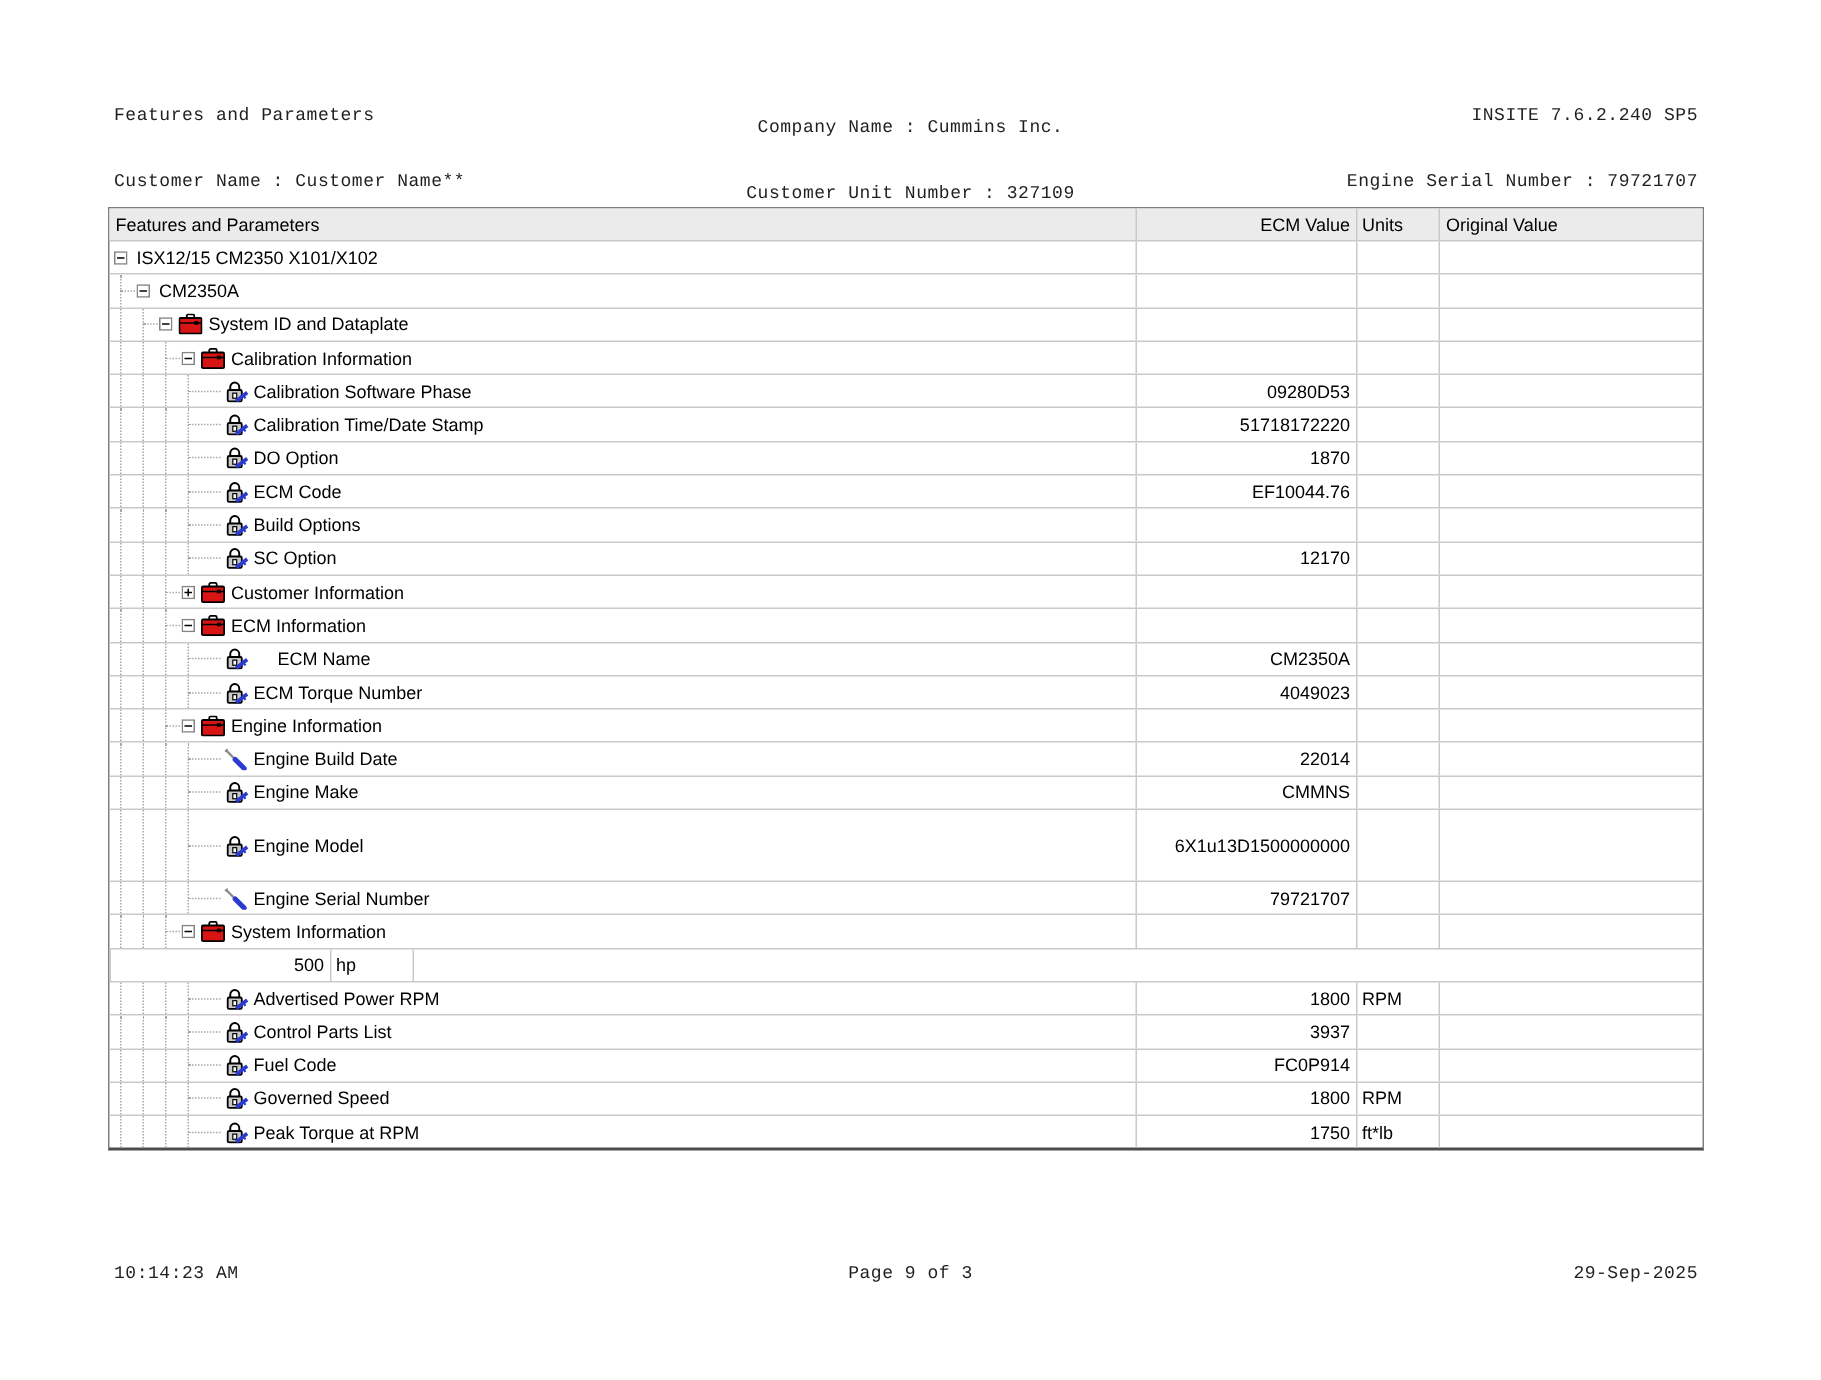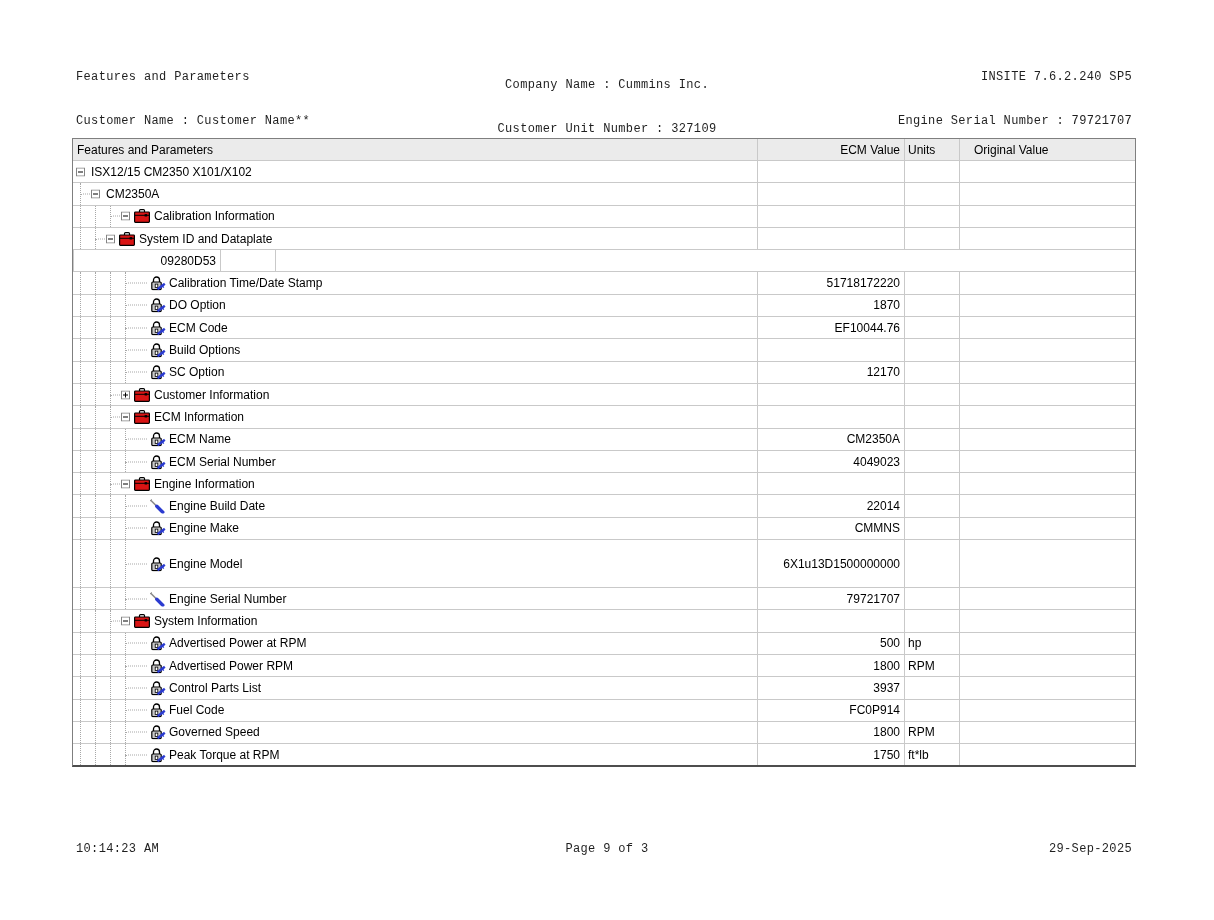--- a/index.html
+++ b/index.html
@@ -11,21 +11,21 @@
   .hdr-center{position:absolute;left:0;top:49px;width:1214px;text-align:center}
   .hdr-right{position:absolute;right:82px;top:41px;text-align:right}
 
   .report-table{position:absolute;left:72px;top:138px;width:1062px;background:#fff;
                 border:1px solid #7f7f7f;border-bottom:2px solid #4d4d4d}
   .thead{display:flex;height:21px;background:#ebebeb;font-size:12px}
   .hcell{display:flex;align-items:center;height:100%;box-sizing:border-box}
   .hc0{width:684px;padding-left:4px}
   .hc1{width:147px;justify-content:flex-end;padding-right:4px;border-left:1px solid #c9c9c9}
   .hc2{width:55px;padding-left:3px;border-left:1px solid #c9c9c9}
-  .hc3{flex:1;padding-left:14px;border-left:1px solid #c9c9c9}
+  .hc3{flex:1;padding-left:4px;border-left:1px solid #c9c9c9}
 
   .row{display:flex;height:21.3px;border-top:1px solid #c9c9c9;font-size:12px}
   .row.tall{height:47px}
   .tree{width:684px;position:relative;overflow:hidden}
   .guide{position:absolute;top:0;bottom:0;width:0;border-left:1px dotted #a8a8a8}
   .stub{position:absolute;height:0;border-top:1px dotted #a8a8a8}
   .expander{position:absolute;line-height:0;cursor:pointer}
   .ricon{position:absolute;line-height:0}
   .tlabel{position:absolute;white-space:nowrap}
   .vc{top:50%;transform:translateY(-50%)}
@@ -87,20 +87,41 @@
           <span class="tlabel vc" style="left:33px">CM2350A</span>
         </div>
         <div class="cell c1"></div>
         <div class="cell c2"></div>
         <div class="cell c3"></div>
       </div>
       <div class="row">
         <div class="tree cell">
           <i class="guide" style="left:7px"></i>
           <i class="guide" style="left:22px"></i>
+          <i class="stub vc" style="left:22px;width:10px"></i>
+          <span class="expander vc" style="left:32.5px"><svg width="9" height="9" viewBox="0 0 9 9">
+              <rect x="0.5" y="0.5" width="8" height="8" fill="#fff" stroke="#848484"></rect>
+              <line x1="2" y1="4.5" x2="7" y2="4.5" stroke="#000"></line>
+            </svg></span>
+          <span class="ricon vc" style="left:46px"><svg width="16" height="14" viewBox="0 0 16 14">
+              <path d="M5.5 3 V1.6 a1 1 0 0 1 1-1 h3 a1 1 0 0 1 1 1 V3" fill="none" stroke="#000" stroke-width="1.2"></path>
+              <rect x="0.6" y="3" width="14.8" height="10.4" rx="0.8" fill="#d91414" stroke="#000" stroke-width="1.2"></rect>
+              <line x1="0.6" y1="6.3" x2="15.4" y2="6.3" stroke="#000"></line>
+              <rect x="10.6" y="5.1" width="2.6" height="2.4" fill="#000"></rect>
+            </svg></span>
+          <span class="tlabel vc" style="left:66px">System ID and Dataplate</span>
+        </div>
+        <div class="cell c1"></div>
+        <div class="cell c2"></div>
+        <div class="cell c3"></div>
+      </div>
+      <div class="row">
+        <div class="tree cell">
+          <i class="guide" style="left:7px"></i>
+          <i class="guide" style="left:22px"></i>
           <i class="guide" style="left:37px"></i>
           <i class="stub vc" style="left:37px;width:10px"></i>
           <span class="expander vc" style="left:47.5px"><svg width="9" height="9" viewBox="0 0 9 9">
               <rect x="0.5" y="0.5" width="8" height="8" fill="#fff" stroke="#848484"></rect>
               <line x1="2" y1="4.5" x2="7" y2="4.5" stroke="#000"></line>
             </svg></span>
           <span class="ricon vc" style="left:61px"><svg width="16" height="14" viewBox="0 0 16 14">
               <path d="M5.5 3 V1.6 a1 1 0 0 1 1-1 h3 a1 1 0 0 1 1 1 V3" fill="none" stroke="#000" stroke-width="1.2"></path>
               <rect x="0.6" y="3" width="14.8" height="10.4" rx="0.8" fill="#d91414" stroke="#000" stroke-width="1.2"></rect>
               <line x1="0.6" y1="6.3" x2="15.4" y2="6.3" stroke="#000"></line>
@@ -109,38 +130,32 @@
           <span class="tlabel vc" style="left:81px">Calibration Information</span>
         </div>
         <div class="cell c1"></div>
         <div class="cell c2"></div>
         <div class="cell c3"></div>
       </div>
       <div class="row">
         <div class="tree cell">
           <i class="guide" style="left:7px"></i>
           <i class="guide" style="left:22px"></i>
-          <i class="stub vc" style="left:22px;width:10px"></i>
-          <span class="expander vc" style="left:32.5px"><svg width="9" height="9" viewBox="0 0 9 9">
-              <rect x="0.5" y="0.5" width="8" height="8" fill="#fff" stroke="#848484"></rect>
-              <line x1="2" y1="4.5" x2="7" y2="4.5" stroke="#000"></line>
-            </svg></span>
-          <span class="ricon vc" style="left:46px"><svg width="16" height="14" viewBox="0 0 16 14">
-              <path d="M5.5 3 V1.6 a1 1 0 0 1 1-1 h3 a1 1 0 0 1 1 1 V3" fill="none" stroke="#000" stroke-width="1.2"></path>
-              <rect x="0.6" y="3" width="14.8" height="10.4" rx="0.8" fill="#d91414" stroke="#000" stroke-width="1.2"></rect>
-              <line x1="0.6" y1="6.3" x2="15.4" y2="6.3" stroke="#000"></line>
-              <rect x="10.6" y="5.1" width="2.6" height="2.4" fill="#000"></rect>
-            </svg></span>
-          <span class="tlabel vc" style="left:66px">System ID and Dataplate</span>
-        </div>
-        <div class="cell c1"></div>
-        <div class="cell c2"></div>
-        <div class="cell c3"></div>
-      </div>
-      <div class="row">
+          <i class="guide" style="left:37px"></i>
+          <i class="guide" style="left:52px"></i>
+          <i class="stub vc" style="left:52px;width:22px"></i>
+          <span class="ricon vc" style="left:76px"><svg width="17" height="15" viewBox="0 0 17 15">
+              <path d="M4.5 6.5 V4.5 a3 3 0 0 1 6 0 V6.5" fill="none" stroke="#000" stroke-width="1.3"></path>
+              <rect x="2.8" y="6.5" width="9.4" height="7.6" rx="1" fill="#c9c9c9" stroke="#000" stroke-width="1.2"></rect>
+              <rect x="6.2" y="8.6" width="2.6" height="3.4" fill="#fff" stroke="#000" stroke-width="0.8"></rect>
+              <line x1="8.5" y1="13.8" x2="15.8" y2="8.2" stroke="#2b3bd0" stroke-width="2.4"></line>
+              <line x1="13.2" y1="10.2" x2="14.7" y2="12.1" stroke="#2b3bd0" stroke-width="1.4"></line>
+            </svg></span>
+          <span class="tlabel vc" style="left:96px">Calibration Software Phase</span>
+        </div>
         <div class="cell c1">09280D53</div>
         <div class="cell c2"></div>
         <div class="cell c3"></div>
       </div>
       <div class="row">
         <div class="tree cell">
           <i class="guide" style="left:7px"></i>
           <i class="guide" style="left:22px"></i>
           <i class="guide" style="left:37px"></i>
           <i class="guide" style="left:52px"></i>
@@ -290,41 +305,41 @@
           <i class="guide" style="left:37px"></i>
           <i class="guide" style="left:52px"></i>
           <i class="stub vc" style="left:52px;width:22px"></i>
           <span class="ricon vc" style="left:76px"><svg width="17" height="15" viewBox="0 0 17 15">
               <path d="M4.5 6.5 V4.5 a3 3 0 0 1 6 0 V6.5" fill="none" stroke="#000" stroke-width="1.3"></path>
               <rect x="2.8" y="6.5" width="9.4" height="7.6" rx="1" fill="#c9c9c9" stroke="#000" stroke-width="1.2"></rect>
               <rect x="6.2" y="8.6" width="2.6" height="3.4" fill="#fff" stroke="#000" stroke-width="0.8"></rect>
               <line x1="8.5" y1="13.8" x2="15.8" y2="8.2" stroke="#2b3bd0" stroke-width="2.4"></line>
               <line x1="13.2" y1="10.2" x2="14.7" y2="12.1" stroke="#2b3bd0" stroke-width="1.4"></line>
             </svg></span>
-          <span class="tlabel vc" style="left:96px">ECM Name</span>
+          <span class="tlabel vc" style="left:112px">ECM Name</span>
         </div>
         <div class="cell c1">CM2350A</div>
         <div class="cell c2"></div>
         <div class="cell c3"></div>
       </div>
       <div class="row">
         <div class="tree cell">
           <i class="guide" style="left:7px"></i>
           <i class="guide" style="left:22px"></i>
           <i class="guide" style="left:37px"></i>
           <i class="guide" style="left:52px"></i>
           <i class="stub vc" style="left:52px;width:22px"></i>
           <span class="ricon vc" style="left:76px"><svg width="17" height="15" viewBox="0 0 17 15">
               <path d="M4.5 6.5 V4.5 a3 3 0 0 1 6 0 V6.5" fill="none" stroke="#000" stroke-width="1.3"></path>
               <rect x="2.8" y="6.5" width="9.4" height="7.6" rx="1" fill="#c9c9c9" stroke="#000" stroke-width="1.2"></rect>
               <rect x="6.2" y="8.6" width="2.6" height="3.4" fill="#fff" stroke="#000" stroke-width="0.8"></rect>
               <line x1="8.5" y1="13.8" x2="15.8" y2="8.2" stroke="#2b3bd0" stroke-width="2.4"></line>
               <line x1="13.2" y1="10.2" x2="14.7" y2="12.1" stroke="#2b3bd0" stroke-width="1.4"></line>
             </svg></span>
-          <span class="tlabel vc" style="left:96px">ECM Serial Number</span>
+          <span class="tlabel vc" style="left:96px">ECM Torque Number</span>
         </div>
         <div class="cell c1">4049023</div>
         <div class="cell c2"></div>
         <div class="cell c3"></div>
       </div>
       <div class="row">
         <div class="tree cell">
           <i class="guide" style="left:7px"></i>
           <i class="guide" style="left:22px"></i>
           <i class="guide" style="left:37px"></i>
@@ -437,35 +452,20 @@
               <line x1="0.6" y1="6.3" x2="15.4" y2="6.3" stroke="#000"></line>
               <rect x="10.6" y="5.1" width="2.6" height="2.4" fill="#000"></rect>
             </svg></span>
           <span class="tlabel vc" style="left:81px">System Information</span>
         </div>
         <div class="cell c1"></div>
         <div class="cell c2"></div>
         <div class="cell c3"></div>
       </div>
       <div class="row">
-        <div class="tree cell">
-          <i class="guide" style="left:7px"></i>
-          <i class="guide" style="left:22px"></i>
-          <i class="guide" style="left:37px"></i>
-          <i class="guide" style="left:52px"></i>
-          <i class="stub vc" style="left:52px;width:22px"></i>
-          <span class="ricon vc" style="left:76px"><svg width="17" height="15" viewBox="0 0 17 15">
-              <path d="M4.5 6.5 V4.5 a3 3 0 0 1 6 0 V6.5" fill="none" stroke="#000" stroke-width="1.3"></path>
-              <rect x="2.8" y="6.5" width="9.4" height="7.6" rx="1" fill="#c9c9c9" stroke="#000" stroke-width="1.2"></rect>
-              <rect x="6.2" y="8.6" width="2.6" height="3.4" fill="#fff" stroke="#000" stroke-width="0.8"></rect>
-              <line x1="8.5" y1="13.8" x2="15.8" y2="8.2" stroke="#2b3bd0" stroke-width="2.4"></line>
-              <line x1="13.2" y1="10.2" x2="14.7" y2="12.1" stroke="#2b3bd0" stroke-width="1.4"></line>
-            </svg></span>
-          <span class="tlabel vc" style="left:96px">Advertised Power at RPM</span>
-        </div>
         <div class="cell c1">500</div>
         <div class="cell c2">hp</div>
         <div class="cell c3"></div>
       </div>
       <div class="row">
         <div class="tree cell">
           <i class="guide" style="left:7px"></i>
           <i class="guide" style="left:22px"></i>
           <i class="guide" style="left:37px"></i>
           <i class="guide" style="left:52px"></i>

